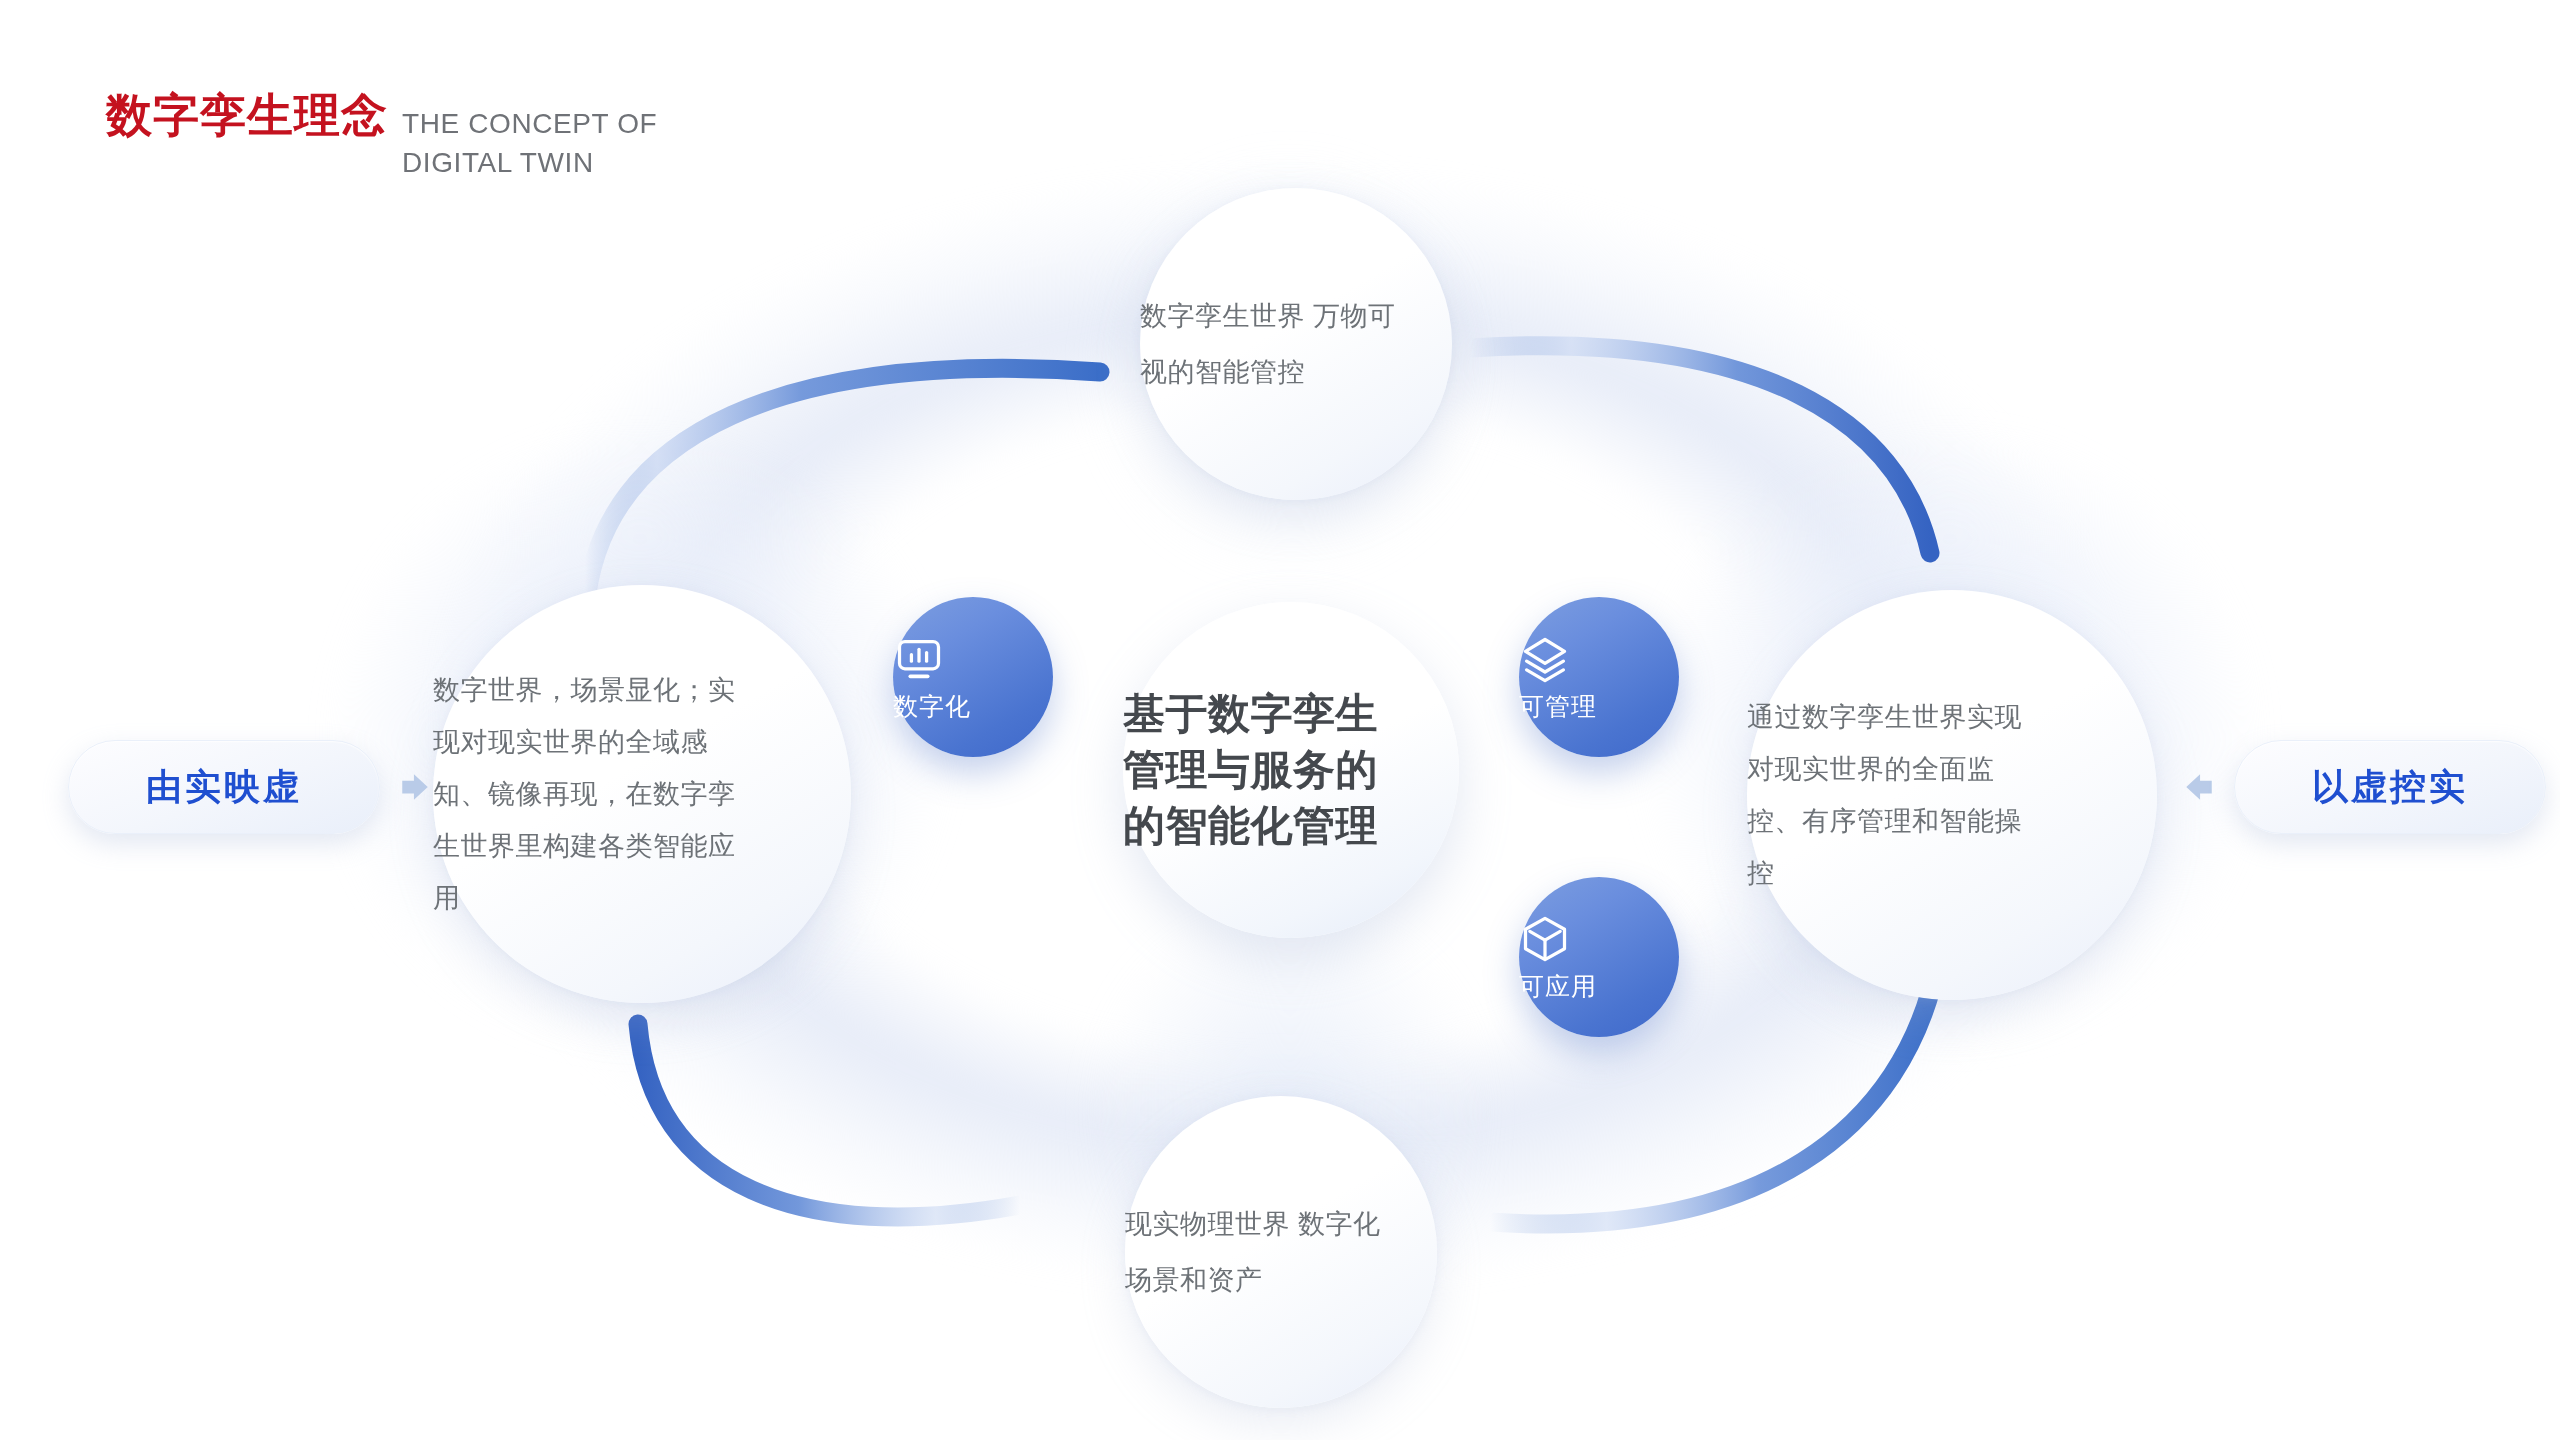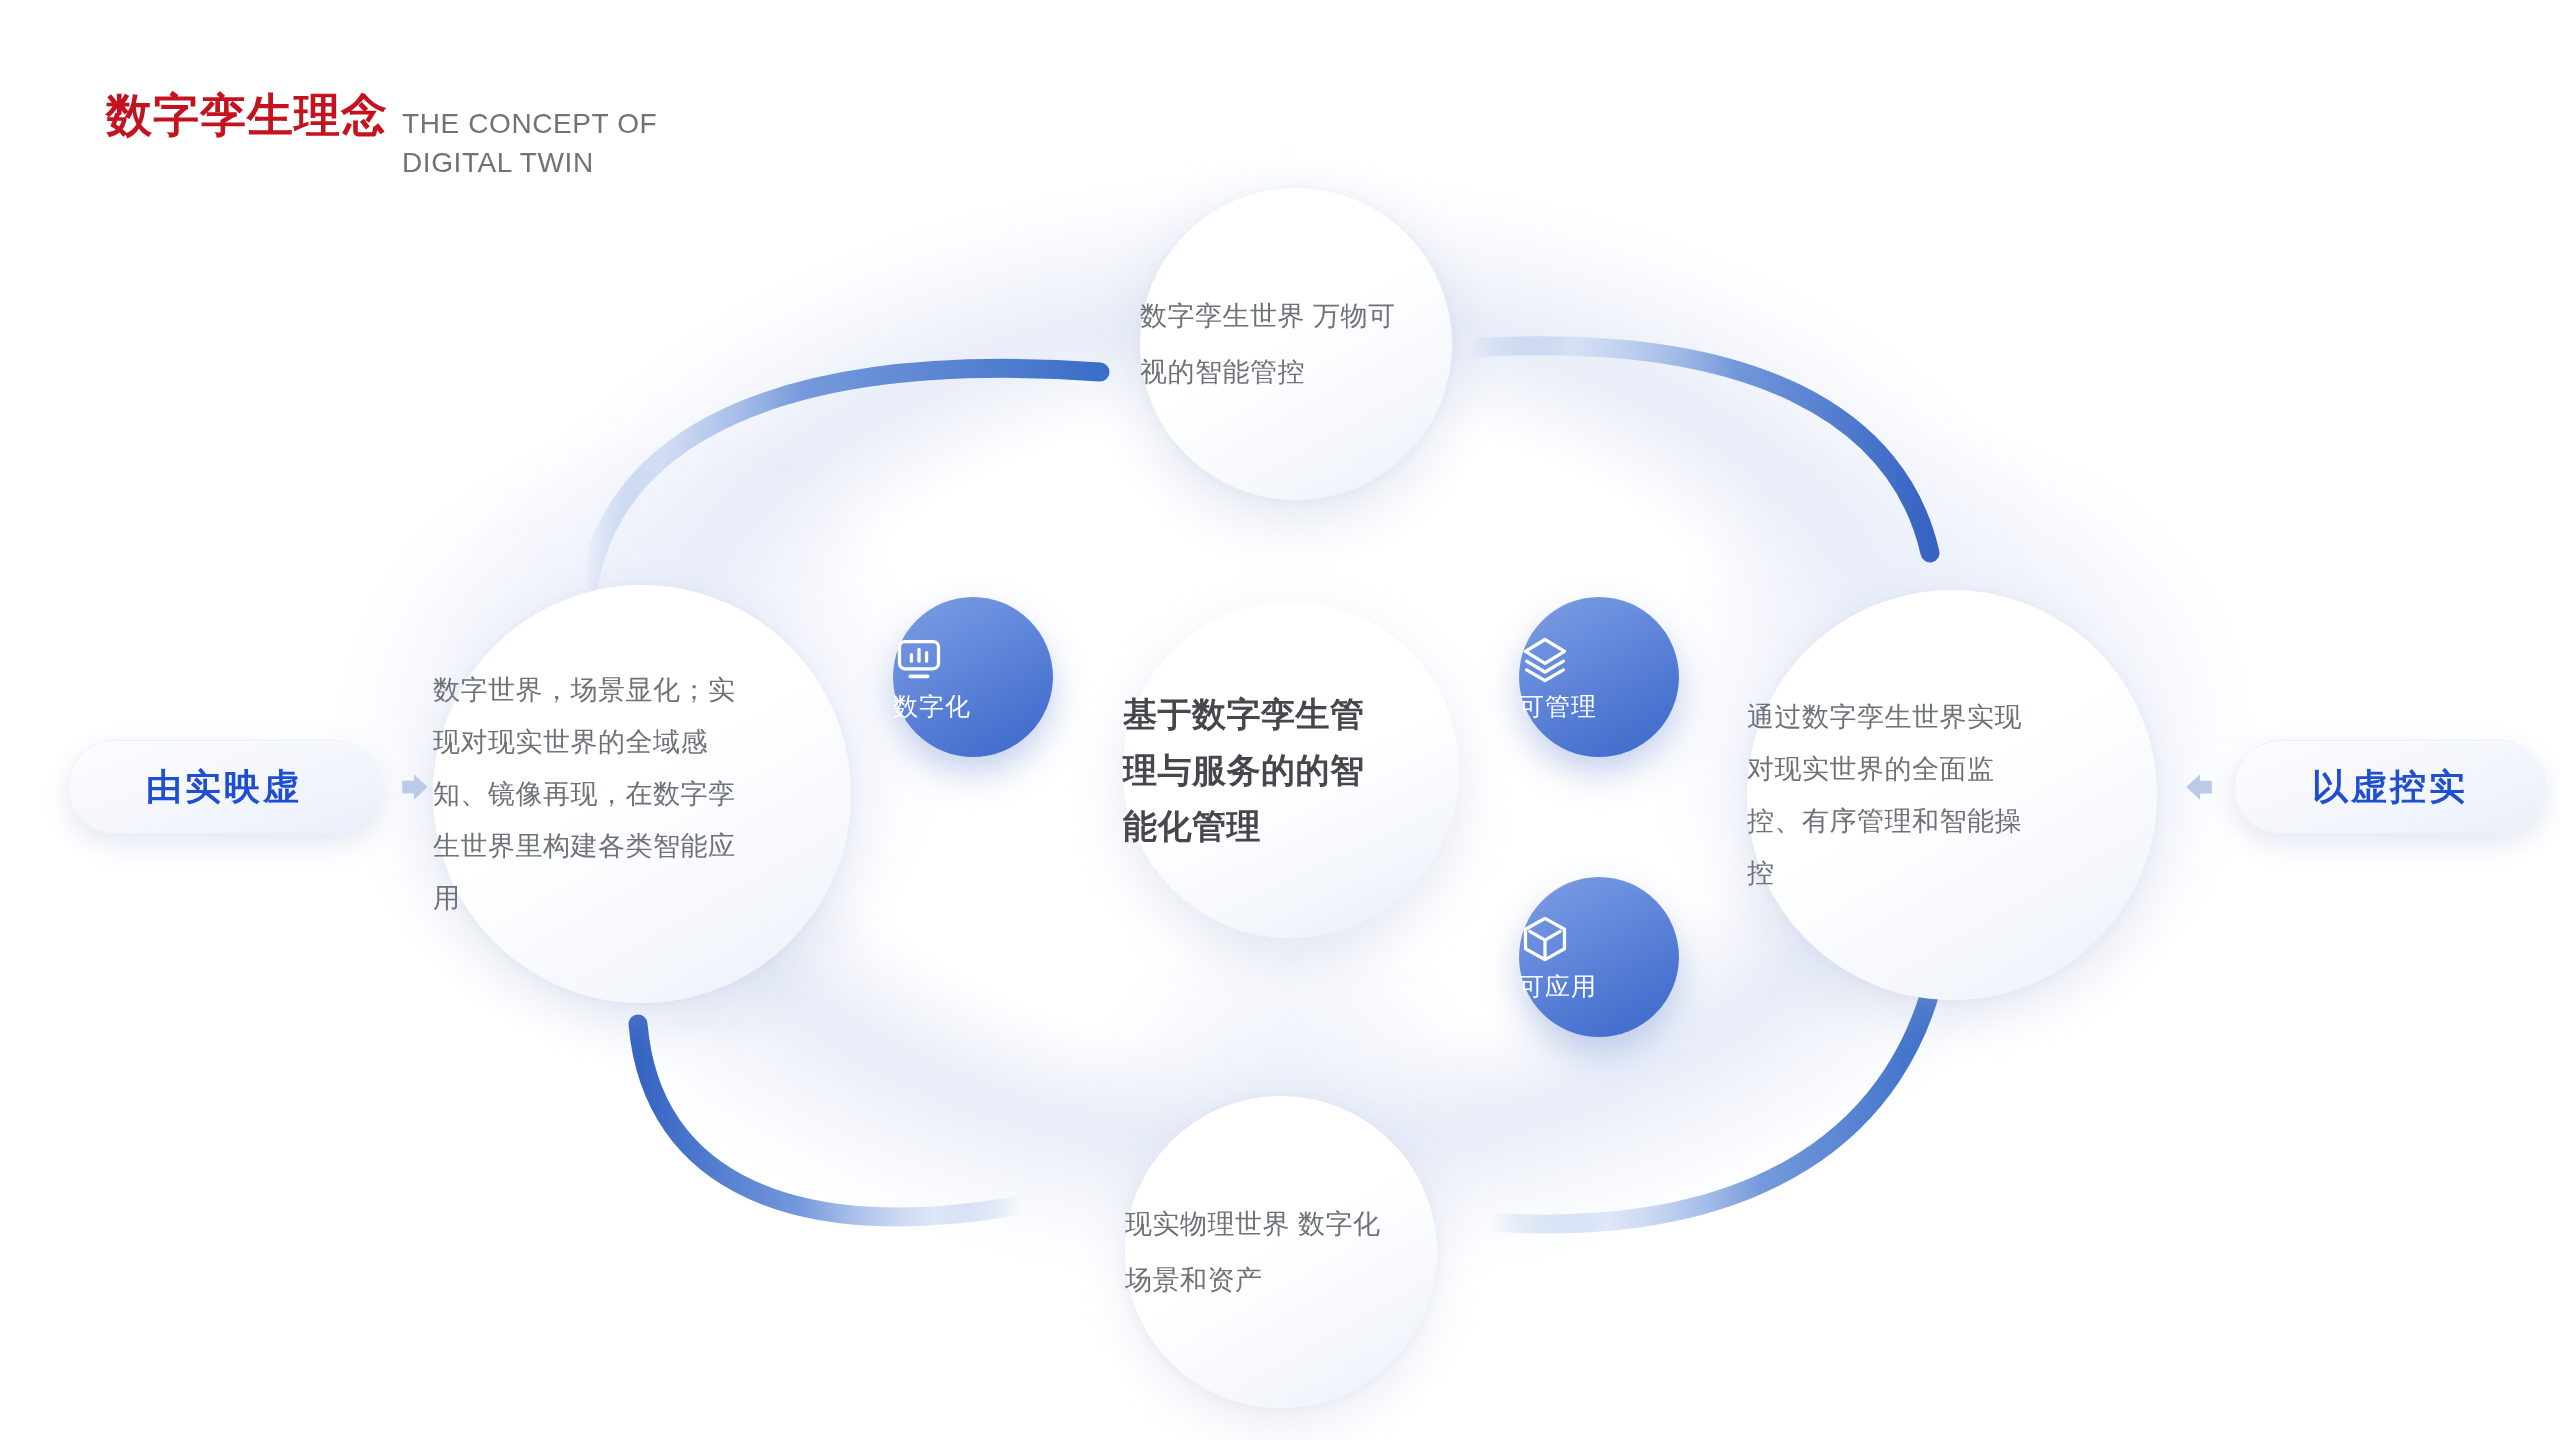--- a/index.html
+++ b/index.html
@@ -77,21 +77,21 @@
   #circle-top .txt{width:268px;line-height:56px;}
   #circle-bottom{left:1125px;top:1096px;width:312px;height:312px;}
   #circle-bottom .txt{width:262px;line-height:56px;}
 
   #circle-center{
     left:1123px;top:602px;width:336px;height:336px;
     background:linear-gradient(155deg,#ffffff 0%,#ffffff 50%,#f2f6fc 80%,#e4ebf8 100%);
     box-shadow:0 20px 52px rgba(163,180,212,0.30);
   }
   #circle-center .txt{
-    color:#44484d;font-size:34px;line-height:56px;font-weight:bold;
+    color:#44484d;font-size:42px;line-height:56px;font-weight:bold;
     width:272px;letter-spacing:0.5px;
   }
 
   
   .badge{
     position:absolute;width:160px;height:160px;border-radius:50%;
     background:linear-gradient(150deg,#7d9ee0 0%,#6a8ede 30%,#4a74d0 75%,#3e68ca 100%);
     box-shadow:0 16px 34px rgba(84,120,200,0.34);
     display:flex;flex-direction:column;justify-content:center;
   }

